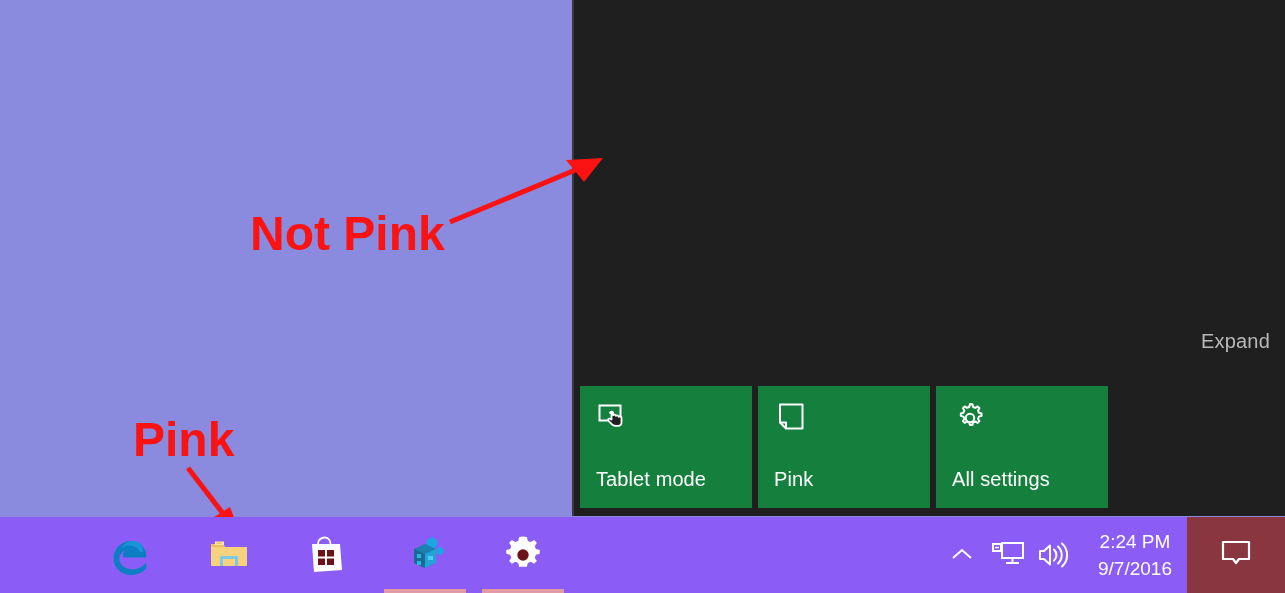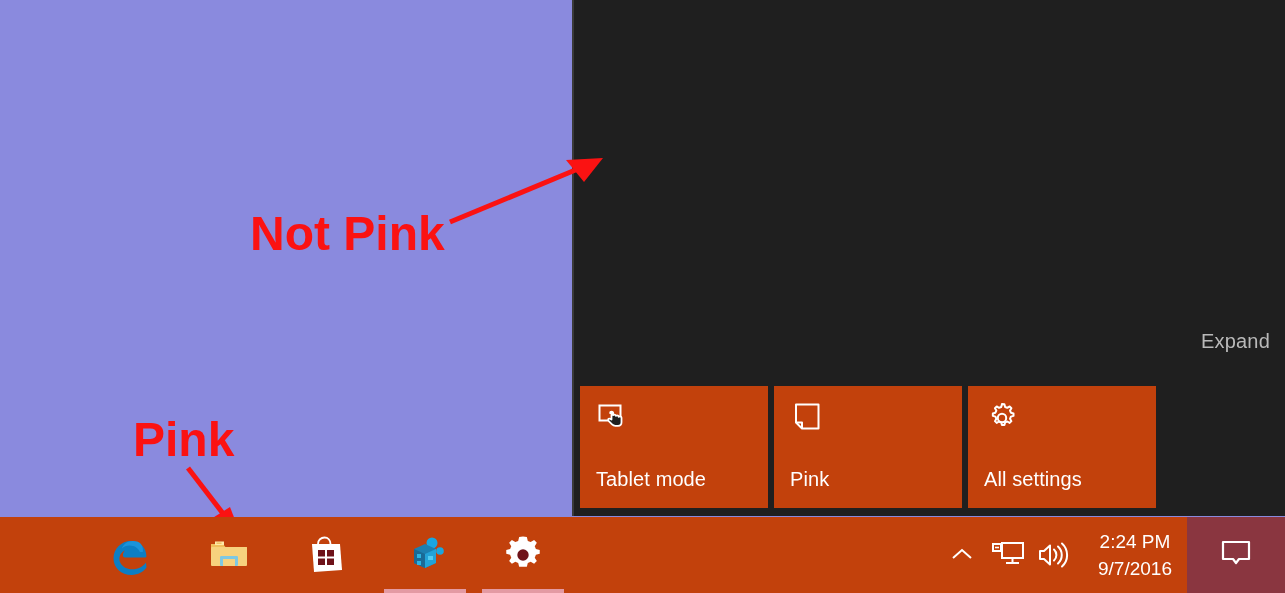--- a/index.html
+++ b/index.html
@@ -43,23 +43,23 @@
     font-family:"Liberation Sans", sans-serif;
   }
   #quick-tiles {
     position:absolute;
     left:6px; top:386px;
     width:707px;
     display:flex;
     gap:6px;
   }
   .tile {
-    width:188px;
+    width:172px;
     height:122px;
-    background:#c2410c;
+    background:#15803d;
     position:relative;
     flex:0 0 auto;
   }
   .tile .tile-icon {
     position:absolute;
     left:17px; top:15px;
     width:34px; height:34px;
     color:#ffffff;
   }
   .tile .tile-icon svg { display:block; }
@@ -70,21 +70,21 @@
     font-size:20px;
     white-space:nowrap;
     letter-spacing:0.1px;
   }
 
   
   #taskbar {
     position:absolute;
     left:0; bottom:0;
     width:1285px; height:76px;
-    background:#c2410c;
+    background:#8b5cf6;
     display:flex;
     align-items:center;
     padding-left:38px;
   }
   #taskbar-apps {
     display:flex;
     align-items:center;
     height:76px;
     margin-left:44px;
     gap:0px;

